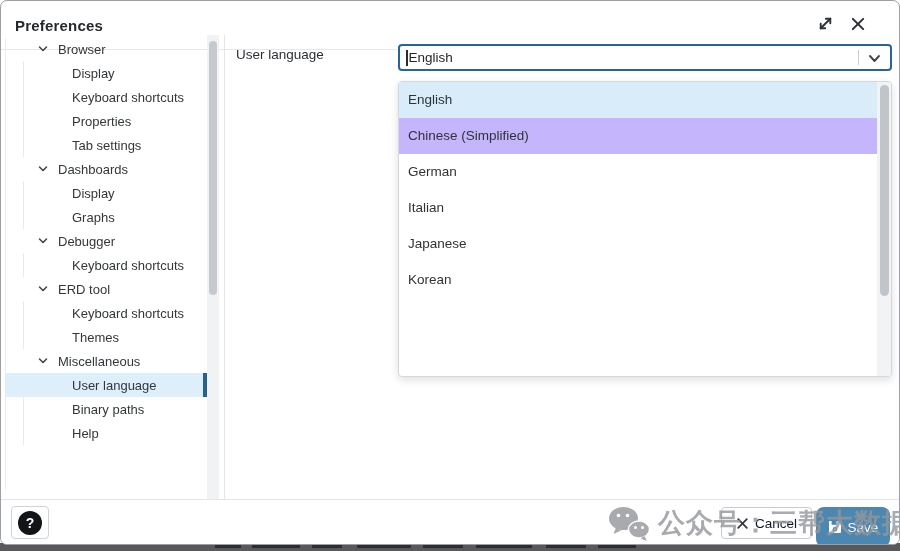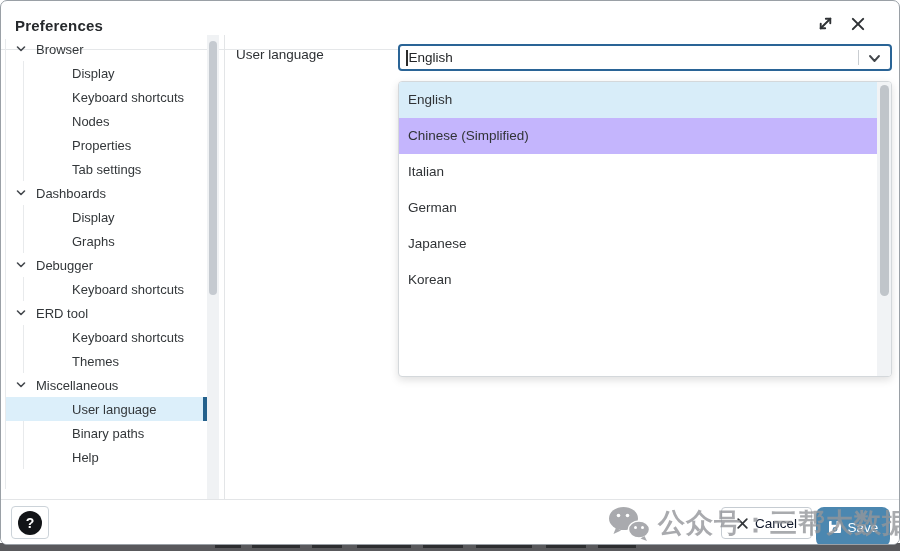--- a/index.html
+++ b/index.html
@@ -23,21 +23,21 @@
   .icon-btn { width:20px; height:20px; display:flex; align-items:center; justify-content:center;
               background:none; border:none; cursor:pointer; }
 
   
   .dlg-body { position:absolute; left:0; top:34px; right:0; bottom:45px; }
 
   
   .tree { position:absolute; left:0; top:0; bottom:0; width:224px; border-right:1px solid #e3e5e7; }
   .tree .rows { position:absolute; left:0; top:2px; right:0; }
   .trow { position:relative; height:24px; display:flex; align-items:center; font-size:13px; color:#33373a; cursor:pointer; }
-  .trow.group { padding-left:14px; }
+  .trow.group { padding-left:14px;margin-left:22px; }
   .trow.child { padding-left:71px; }
   .trow.child::before { content:""; position:absolute; left:22px; top:0; bottom:0; width:1px; background:#e8eaec; }
   .root-guide { position:absolute; left:4px; top:4px; bottom:10px; width:1px; background:#e8eaec; }
   .trow .chev { width:12px; height:12px; margin-right:9px; display:flex; align-items:center; justify-content:center; }
   .trow .tlabel { position:relative; z-index:1; white-space:nowrap; }
   .trow.selected::after { content:""; position:absolute; left:5px; right:15px; top:0; bottom:0;
                           background:#dceffa; border-right:6px solid #24618c; z-index:0; }
   
   .tree-sb-track { position:absolute; left:206px; width:12px; top:0; bottom:0; background:#f0f2f4; }
   .tree-sb-thumb { position:absolute; left:2px; width:8px; top:6px; height:254px; background:#c5cad0; border-radius:4px; }
@@ -144,23 +144,20 @@
               </span>
               <span class="tlabel">Browser</span>
             </div>
             <div class="trow child">
               <span class="tlabel">Display</span>
             </div>
             <div class="trow child">
               <span class="tlabel">Keyboard shortcuts</span>
             </div>
             <div class="trow child">
-              <span class="tlabel">Nodes</span>
-            </div>
-            <div class="trow child">
               <span class="tlabel">Properties</span>
             </div>
             <div class="trow child">
               <span class="tlabel">Tab settings</span>
             </div>
             <div class="trow group">
               <span class="chev">
                 <svg width="12" height="12" viewBox="0 0 12 12" fill="none" stroke="#45494e" stroke-width="1.6" stroke-linecap="round" stroke-linejoin="round">
                   <polyline points="2.5,4 6,7.5 9.5,4"></polyline>
                 </svg>
@@ -232,22 +229,22 @@
             <svg width="15" height="15" viewBox="0 0 15 15" fill="none" stroke="#43474b" stroke-width="1.9" stroke-linecap="round" stroke-linejoin="round">
               <polyline points="3,5 7.5,10 12,5"></polyline>
             </svg>
           </span>
         </div>
 
         <div class="menu">
           <div class="opts">
               <div class="opt selected">English</div>
               <div class="opt focused">Chinese (Simplified)</div>
+              <div class="opt ">German</div>
               <div class="opt ">Italian</div>
-              <div class="opt ">German</div>
               <div class="opt ">Japanese</div>
               <div class="opt ">Korean</div>
             </div>
           <div class="menu-sb-track">
             <div class="menu-sb-thumb"></div>
           </div>
         </div>
       </div>
 
     </div>

